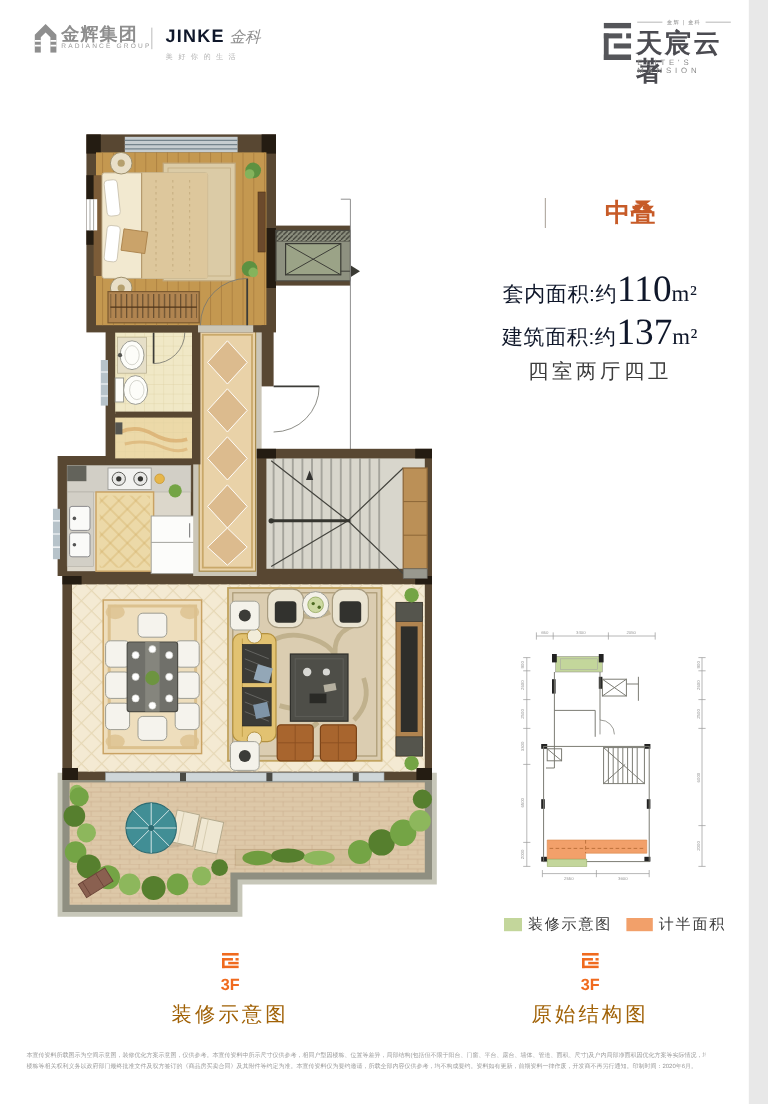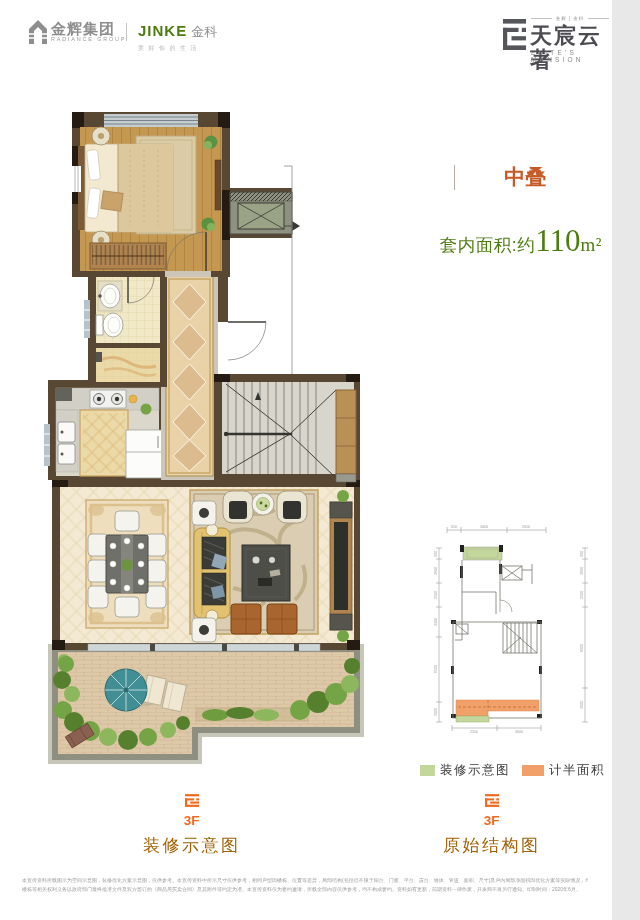--- a/index.html
+++ b/index.html
@@ -1,37 +1,37 @@
 <!DOCTYPE html>
 <html><head>
 <meta charset="utf-8">
 <style>
   html,body{margin:0;padding:0;background:#e8e8e8;}
-  .page{position:relative;width:564px;height:920px;background:#ffffff;overflow:hidden;
-        font-family:"Liberation Sans","DejaVu Sans",sans-serif;color:#3c3c3c;padding-left:48px;}
+  .page{position:relative;width:624px;height:920px;background:#ffffff;overflow:hidden;
+        font-family:"Liberation Sans","DejaVu Sans",sans-serif;color:#3c3c3c;}
   .abs{position:absolute;}
   
   .logo-cn{font-size:15px;font-weight:bold;color:#8e8e8e;letter-spacing:1px;line-height:15px;}
   .logo-en{font-size:5.5px;color:#9a9a9a;letter-spacing:1.8px;line-height:7px;}
   .hdr-divider{width:1px;height:18px;background:#c6c6c6;}
   .jinke-row{display:flex;align-items:baseline;gap:4px;}
-  .jinke-en{font-size:15px;font-weight:bold;color:#4d7c0f;letter-spacing:1px;}
-  .jinke-cn{font-size:13px;color:#8e8e8e;}
+  .jinke-en{font-size:15px;font-weight:bold;color:#0f172a;letter-spacing:1px;}
+  .jinke-cn{font-size:13px;color:#8e8e8e;font-style:italic;}
   .jinke-tag{font-size:6px;color:#b4b4b4;letter-spacing:4.5px;margin-top:3px;}
   .brand-top{display:flex;align-items:center;gap:4px;font-size:4.5px;color:#8f8f8f;letter-spacing:1px;}
   .brand-top .ln{flex:1;height:1px;background:#c2c2c2;}
   .brand-cn{font-family:"Liberation Serif","DejaVu Serif",serif;font-size:22px;font-weight:bold;color:#4b4b51;letter-spacing:2px;line-height:24px;}
   .brand-en{font-size:6.5px;color:#8a8a8a;letter-spacing:3.2px;margin-top:2px;}
   
   .info-col{left:398px;width:204px;text-align:center;}
   .title-row{display:flex;justify-content:center;align-items:center;gap:9px;}
   .unit-name{font-family:"Liberation Serif","DejaVu Serif",serif;font-size:44px;letter-spacing:5px;color:#c75b28;line-height:46px;}
   .title-sep{width:1.5px;height:25px;background:#b5aea6;}
   .unit-tag{font-size:21px;font-weight:bold;color:#c75b28;margin-left:40px;}
-  .area-line{font-size:17.5px;color:#4d7c0f;letter-spacing:.5px;white-space:nowrap;text-align:right;}
+  .area-line{font-size:17.5px;color:#0f172a;letter-spacing:.5px;white-space:nowrap;}
   .area-line .num{font-family:"Liberation Serif","DejaVu Serif",serif;font-size:31px;letter-spacing:0;}
   .area-line .unit{font-family:"Liberation Serif","DejaVu Serif",serif;font-size:19px;}
   .rooms-line{font-size:17px;letter-spacing:3px;color:#3c3c3c;}
   
   .legend-row{display:flex;align-items:center;gap:12px;}
   .legend-item{display:flex;align-items:center;gap:5px;}
   .legend-sw{height:11px;display:inline-block;}
   .legend-label{font-size:12.5px;color:#3a3a3a;letter-spacing:1.5px;}
   
   .caption{display:flex;align-items:center;gap:6px;flex-direction:column;}
@@ -80,20 +80,24 @@
 
   <div class="abs info-col" style="top:163px">
     <div class="title-row">
       <span class="title-sep"></span>
       <span class="unit-tag">中叠</span>
     </div>
   </div>
   <div class="abs info-col area-line" style="top:223px">
     <span>套内面积:约</span><span class="num">110</span><span class="unit">m²</span>
   </div>
+  <div class="abs info-col area-line" style="top:259px">
+    <span>建筑面积:约</span><span class="num">137</span><span class="unit">m²</span>
+  </div>
+  <div class="abs info-col rooms-line" style="top:298px">四室两厅四卫</div>
 
   <svg class="abs" style="left:44px;top:110px" width="326" height="656" viewBox="44 110 326 656">
     <defs>
       <pattern id="planks" width="9" height="100" patternUnits="userSpaceOnUse">
         <path d="M4.5,0 V100" stroke="#a5793c" stroke-width="0.6"></path>
       </pattern>
       <pattern id="lattice" width="12" height="12" patternUnits="userSpaceOnUse" patternTransform="rotate(45)">
         <path d="M0,6 H12 M6,0 V12" stroke="#e6d8b6" stroke-width="1"></path>
       </pattern>
       <pattern id="bricks" width="16" height="8" patternUnits="userSpaceOnUse">

